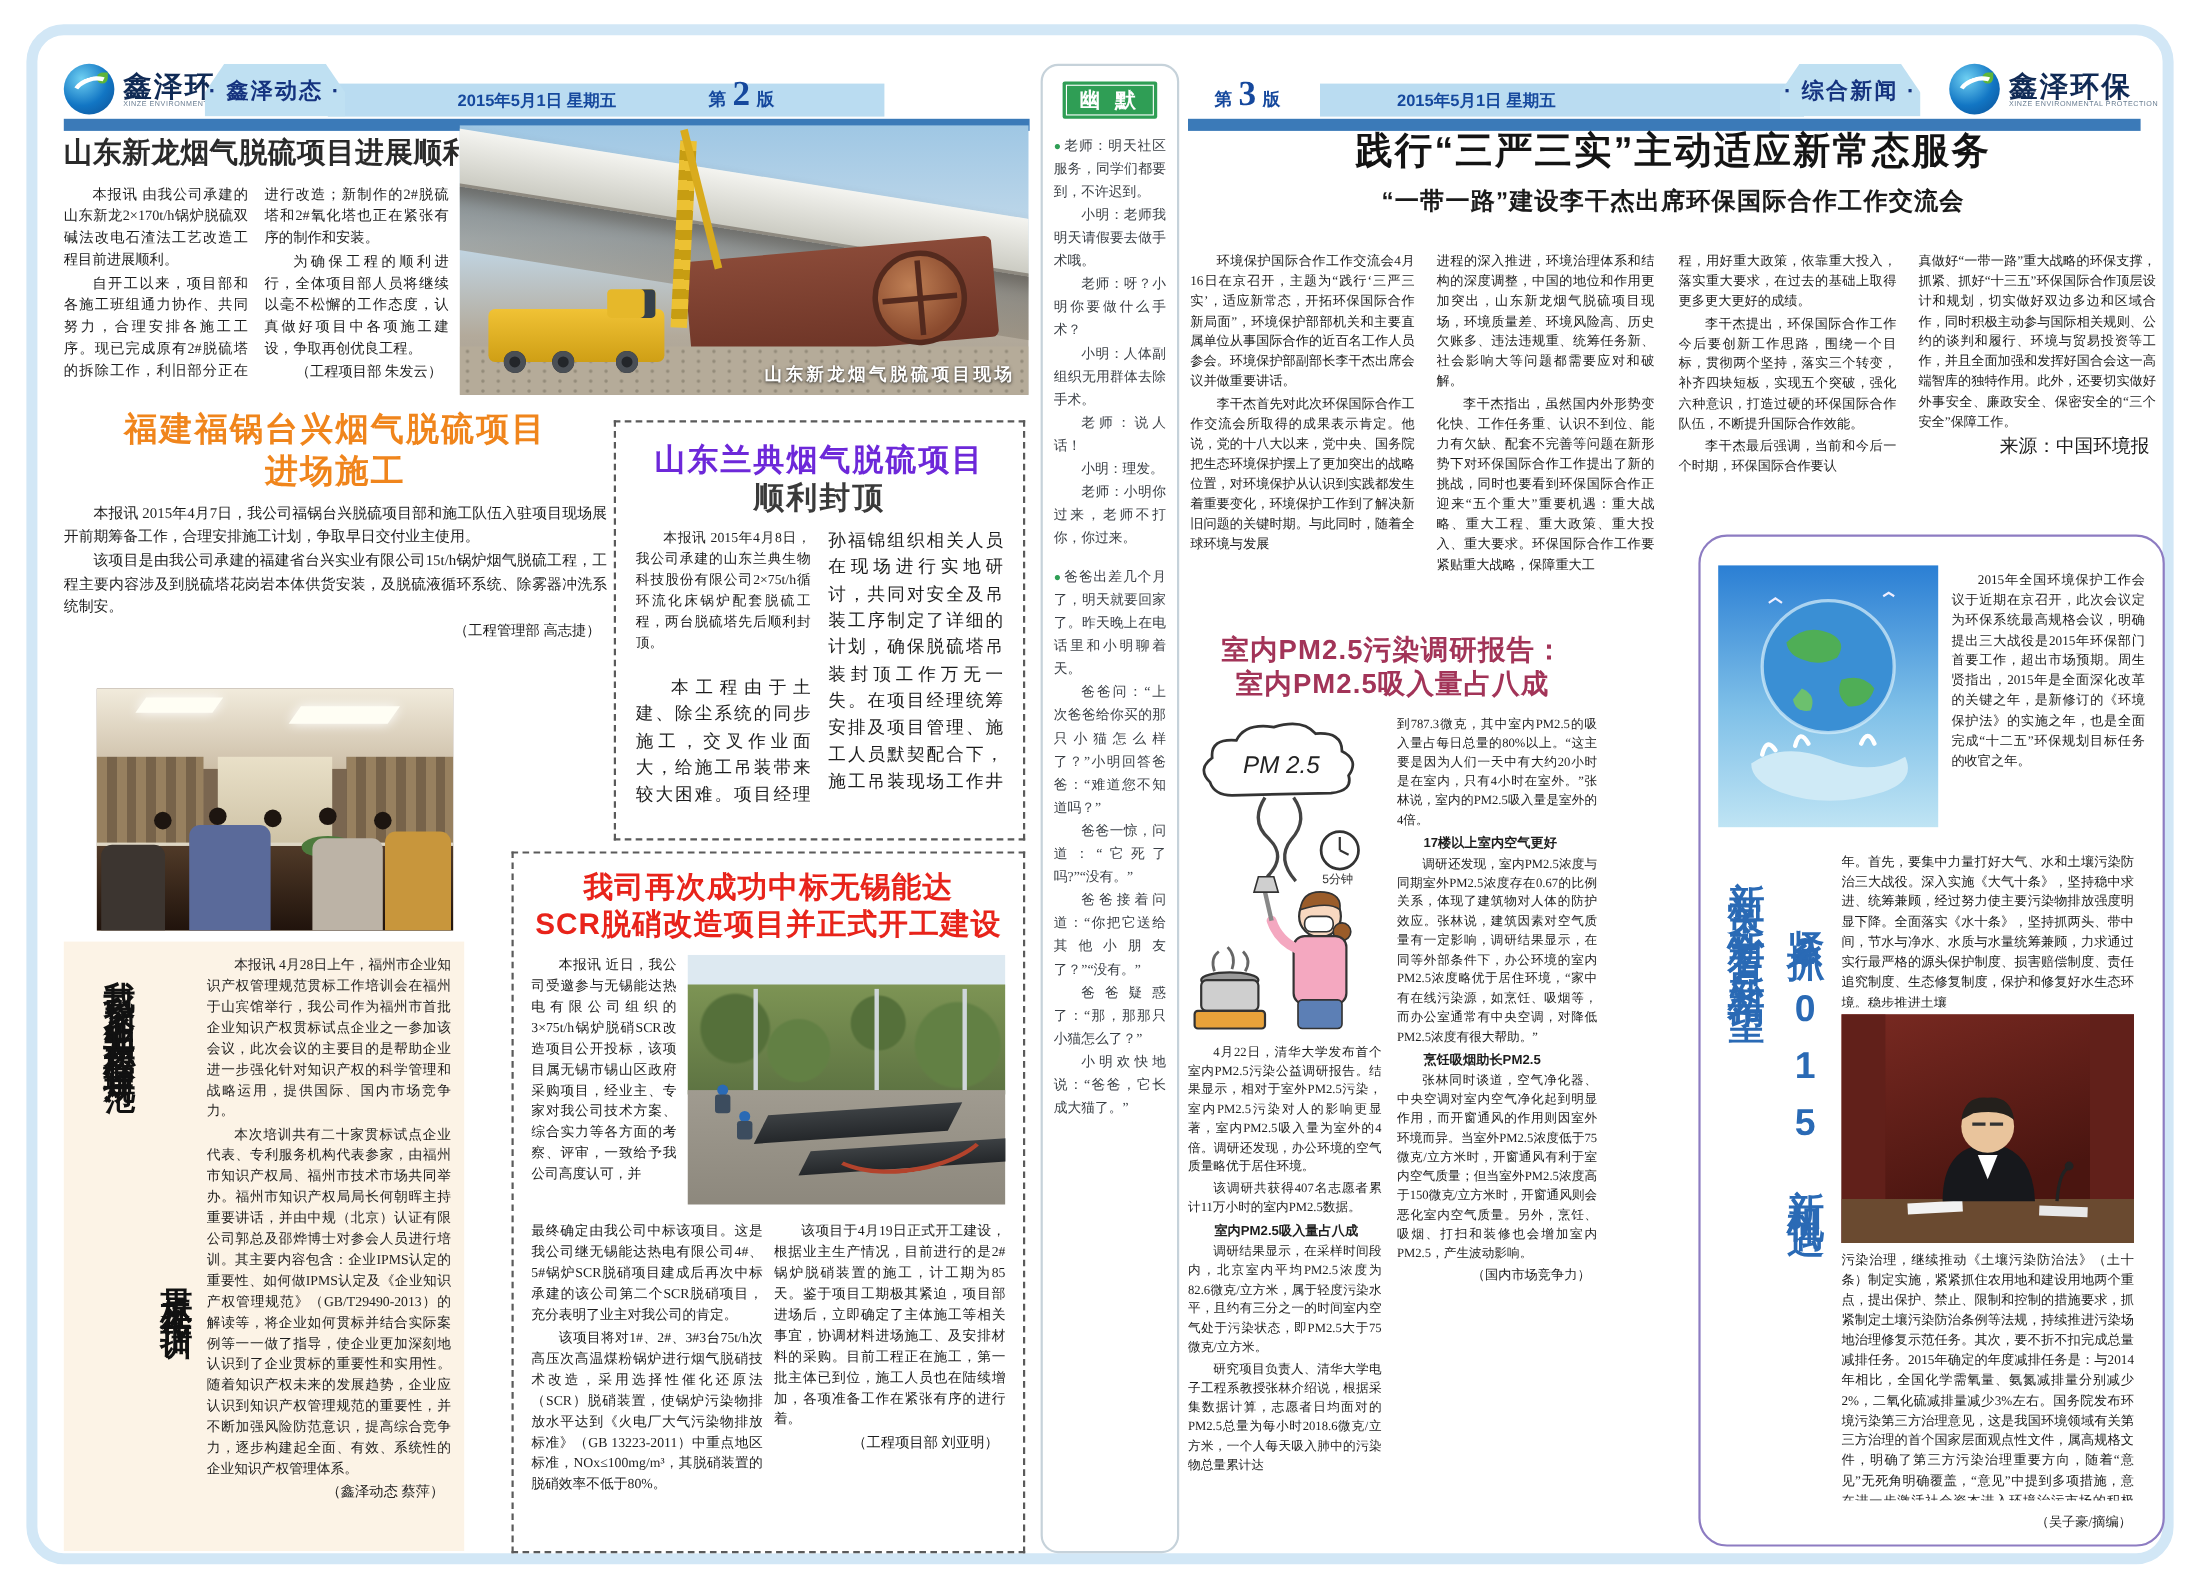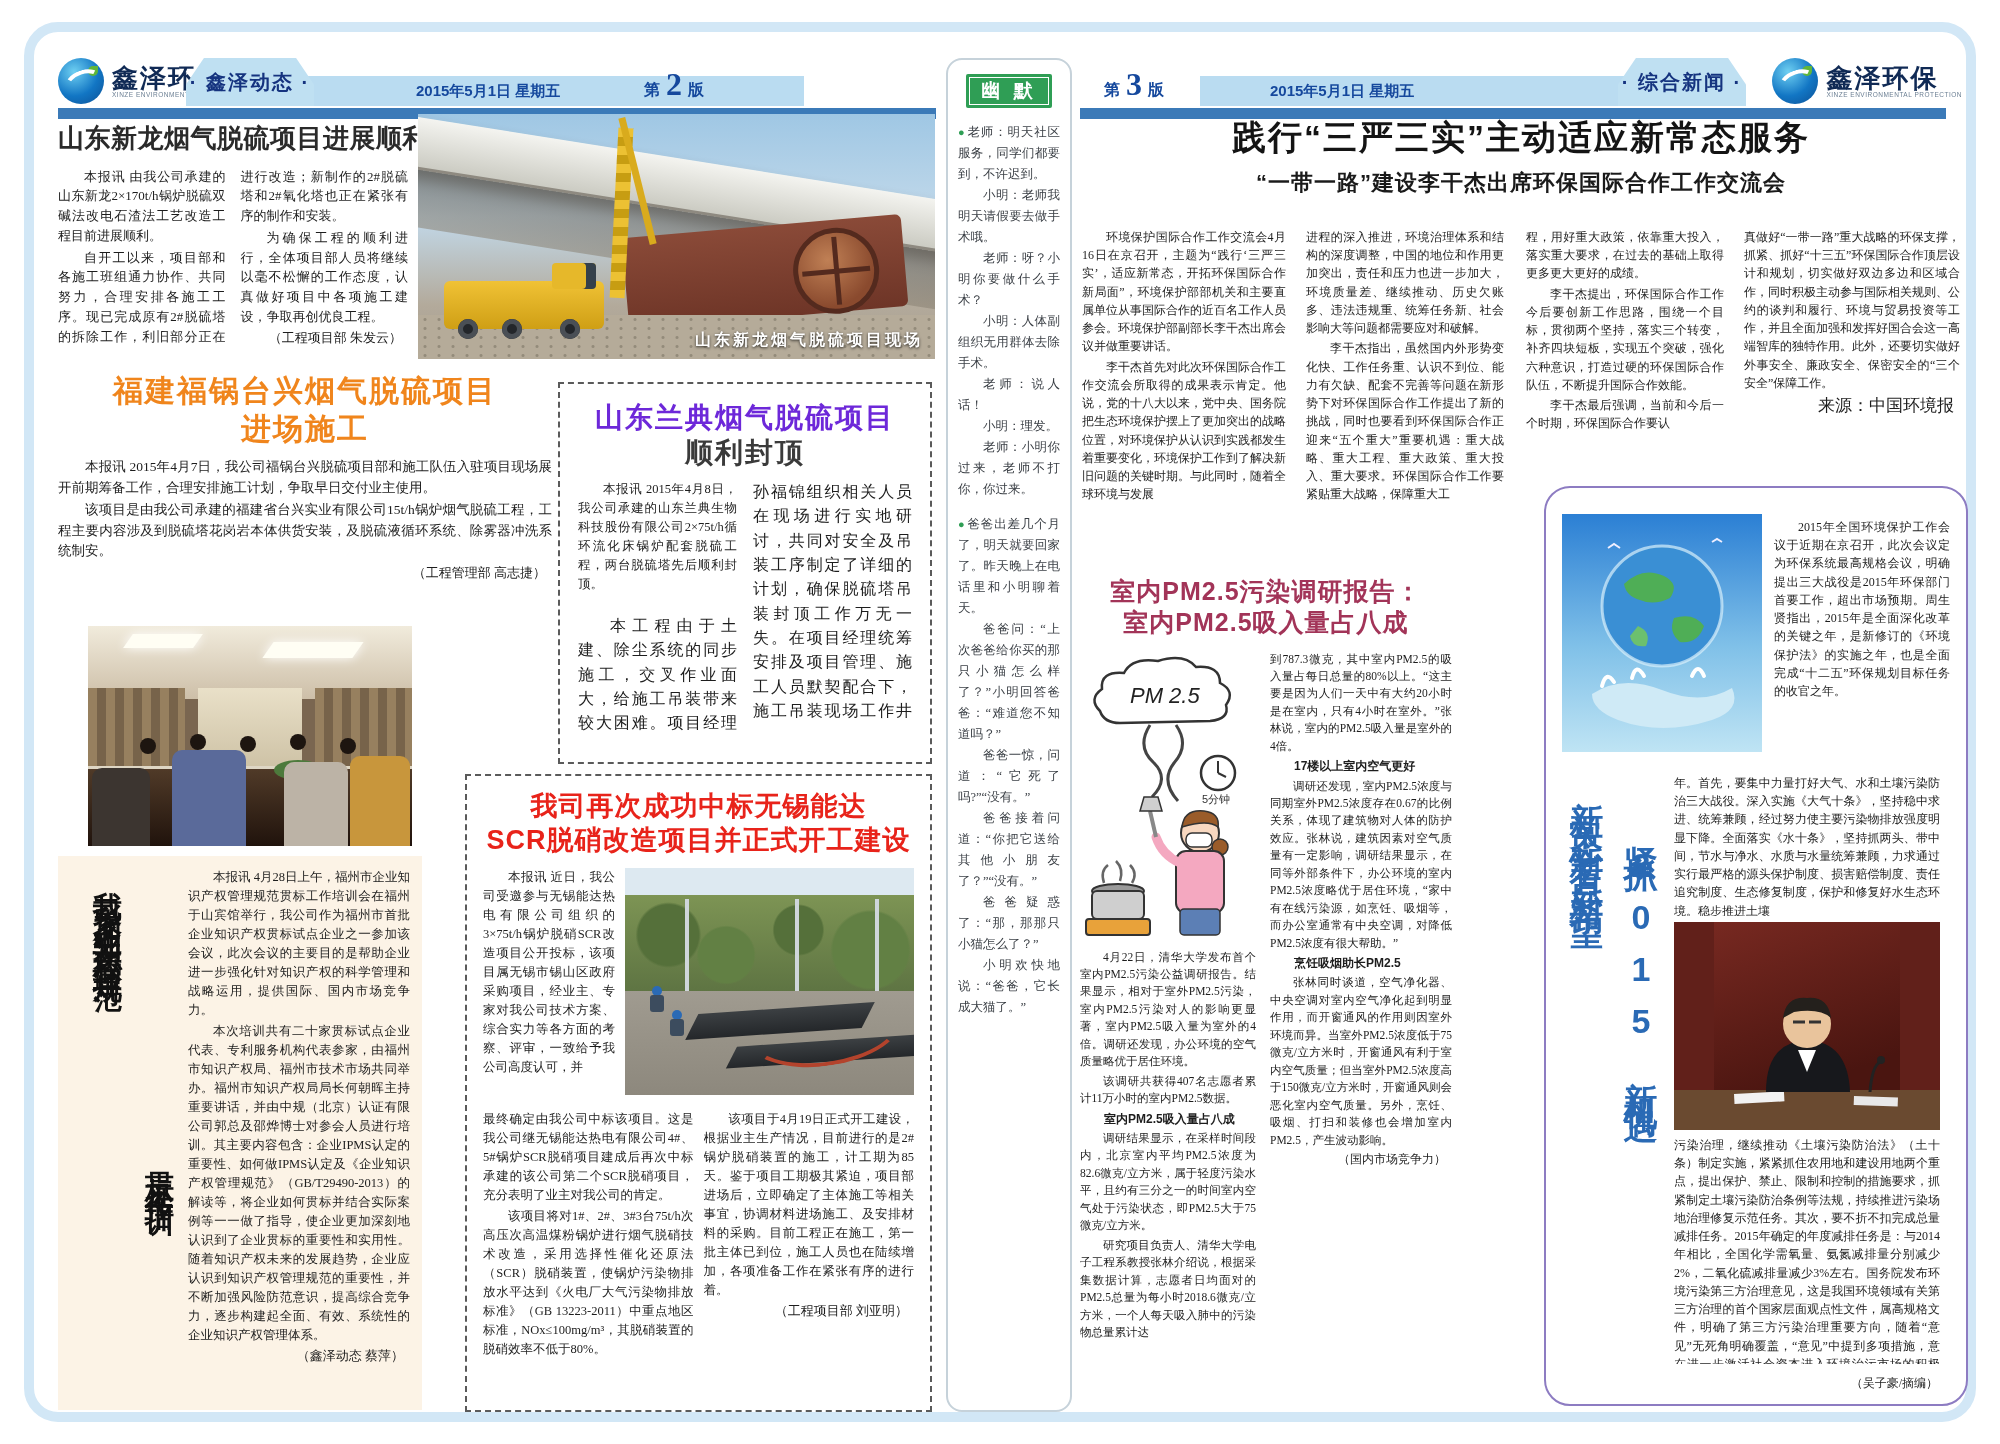--- a/index.html
+++ b/index.html
@@ -277,21 +277,21 @@
   </div>
 
   <div class="abs" style="left:1080px;top:116px;width:882px;height:462px;">
     <div class="hd ttl-c" style="font-size:34px;color:#141414;letter-spacing:2px;">践行“三严三实”主动适应新常态服务</div>
     <div class="hd ttl-c" style="font-size:22px;font-weight:700;color:#1a1a1a;margin-top:10px;letter-spacing:1px;">“一带一路”建设李干杰出席环保国际合作工作交流会</div>
     <div class="abs" style="left:2px;top:112px;width:204px;height:350px;overflow:hidden;">
       <p class="p" style="font-size:12px;">环境保护国际合作工作交流会4月16日在京召开，主题为“践行‘三严三实’，适应新常态，开拓环保国际合作新局面”，环境保护部部机关和主要直属单位从事国际合作的近百名工作人员参会。环境保护部副部长李干杰出席会议并做重要讲话。</p>
       <p class="p" style="font-size:12px;">李干杰首先对此次环保国际合作工作交流会所取得的成果表示肯定。他说，党的十八大以来，党中央、国务院把生态环境保护摆上了更加突出的战略位置，对环境保护从认识到实践都发生着重要变化，环境保护工作到了解决新旧问题的关键时期。与此同时，随着全球环境与发展</p>
     </div>
     <div class="abs" style="left:226px;top:112px;width:198px;height:350px;overflow:hidden;">
-      <p class="p" style="font-size:12px;text-indent:0;">进程的深入推进，环境治理体系和结构的深度调整，中国的地位和作用更加突出，责任和压力也进一步加大，环境质量差、继续推动、历史欠账多、违法违规重、统筹任务新、社会影响大等问题都需要应对和破解。</p>
+      <p class="p" style="font-size:12px;text-indent:0;">进程的深入推进，环境治理体系和结构的深度调整，中国的地位和作用更加突出，山东新龙烟气脱硫项目现场，环境质量差、环境风险高、历史欠账多、违法违规重、统筹任务新、社会影响大等问题都需要应对和破解。</p>
       <p class="p" style="font-size:12px;">李干杰指出，虽然国内外形势变化快、工作任务重、认识不到位、能力有欠缺、配套不完善等问题在新形势下对环保国际合作工作提出了新的挑战，同时也要看到环保国际合作正迎来“五个重大”重要机遇：重大战略、重大工程、重大政策、重大投入、重大要求。环保国际合作工作要紧贴重大战略，保障重大工</p>
     </div>
     <div class="abs" style="left:446px;top:112px;width:198px;height:320px;overflow:hidden;">
       <p class="p" style="font-size:12px;text-indent:0;">程，用好重大政策，依靠重大投入，落实重大要求，在过去的基础上取得更多更大更好的成绩。</p>
       <p class="p" style="font-size:12px;">李干杰提出，环保国际合作工作今后要创新工作思路，围绕一个目标，贯彻两个坚持，落实三个转变，补齐四块短板，实现五个突破，强化六种意识，打造过硬的环保国际合作队伍，不断提升国际合作效能。</p>
       <p class="p" style="font-size:12px;">李干杰最后强调，当前和今后一个时期，环保国际合作要认</p>
     </div>
     <div class="abs" style="left:664px;top:112px;width:216px;height:252px;overflow:hidden;">
       <p class="p" style="font-size:12px;text-indent:0;">真做好“一带一路”重大战略的环保支撑，抓紧、抓好“十三五”环保国际合作顶层设计和规划，切实做好双边多边和区域合作，同时积极主动参与国际相关规则、公约的谈判和履行、环境与贸易投资等工作，并且全面加强和发挥好国合会这一高端智库的独特作用。此外，还要切实做好外事安全、廉政安全、保密安全的“三个安全”保障工作。</p>
       <p class="byline" style="font-size:17px;">来源：中国环境报</p>

